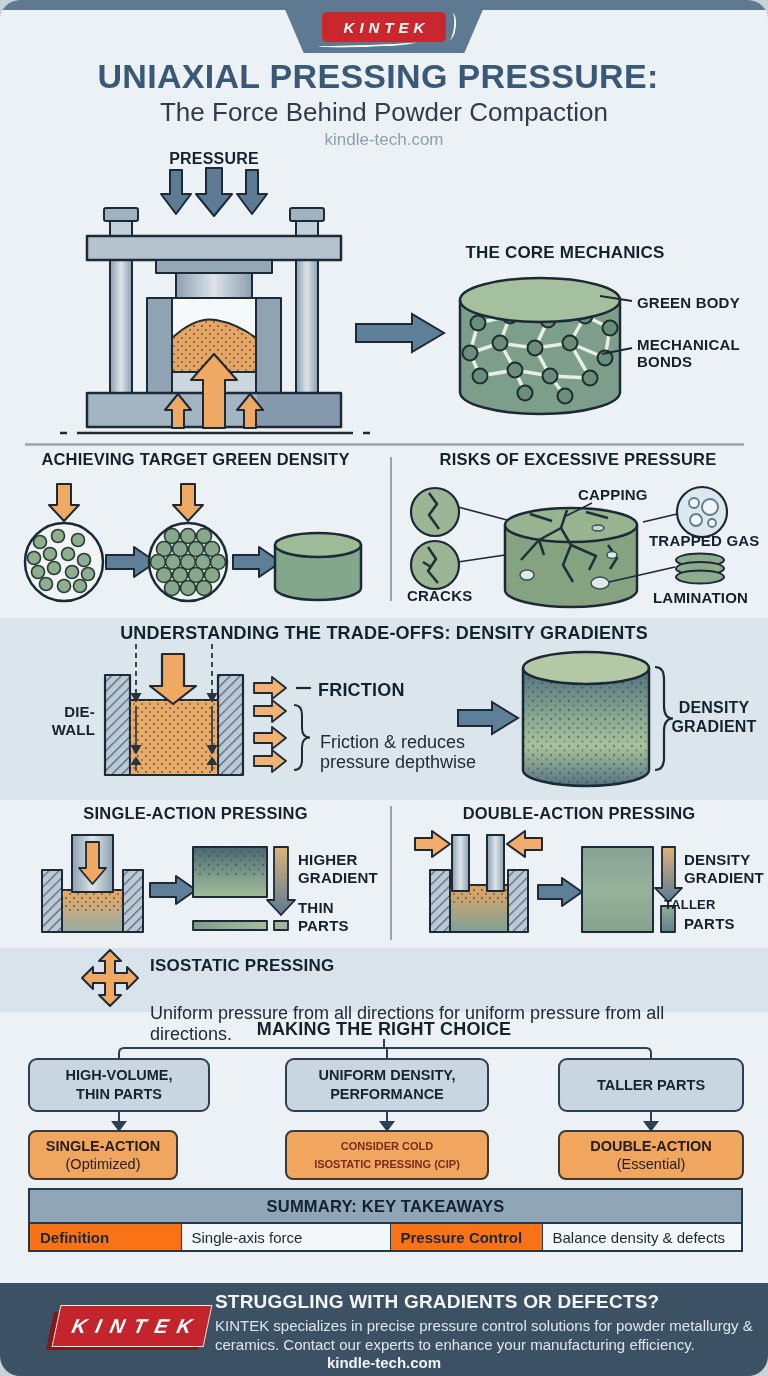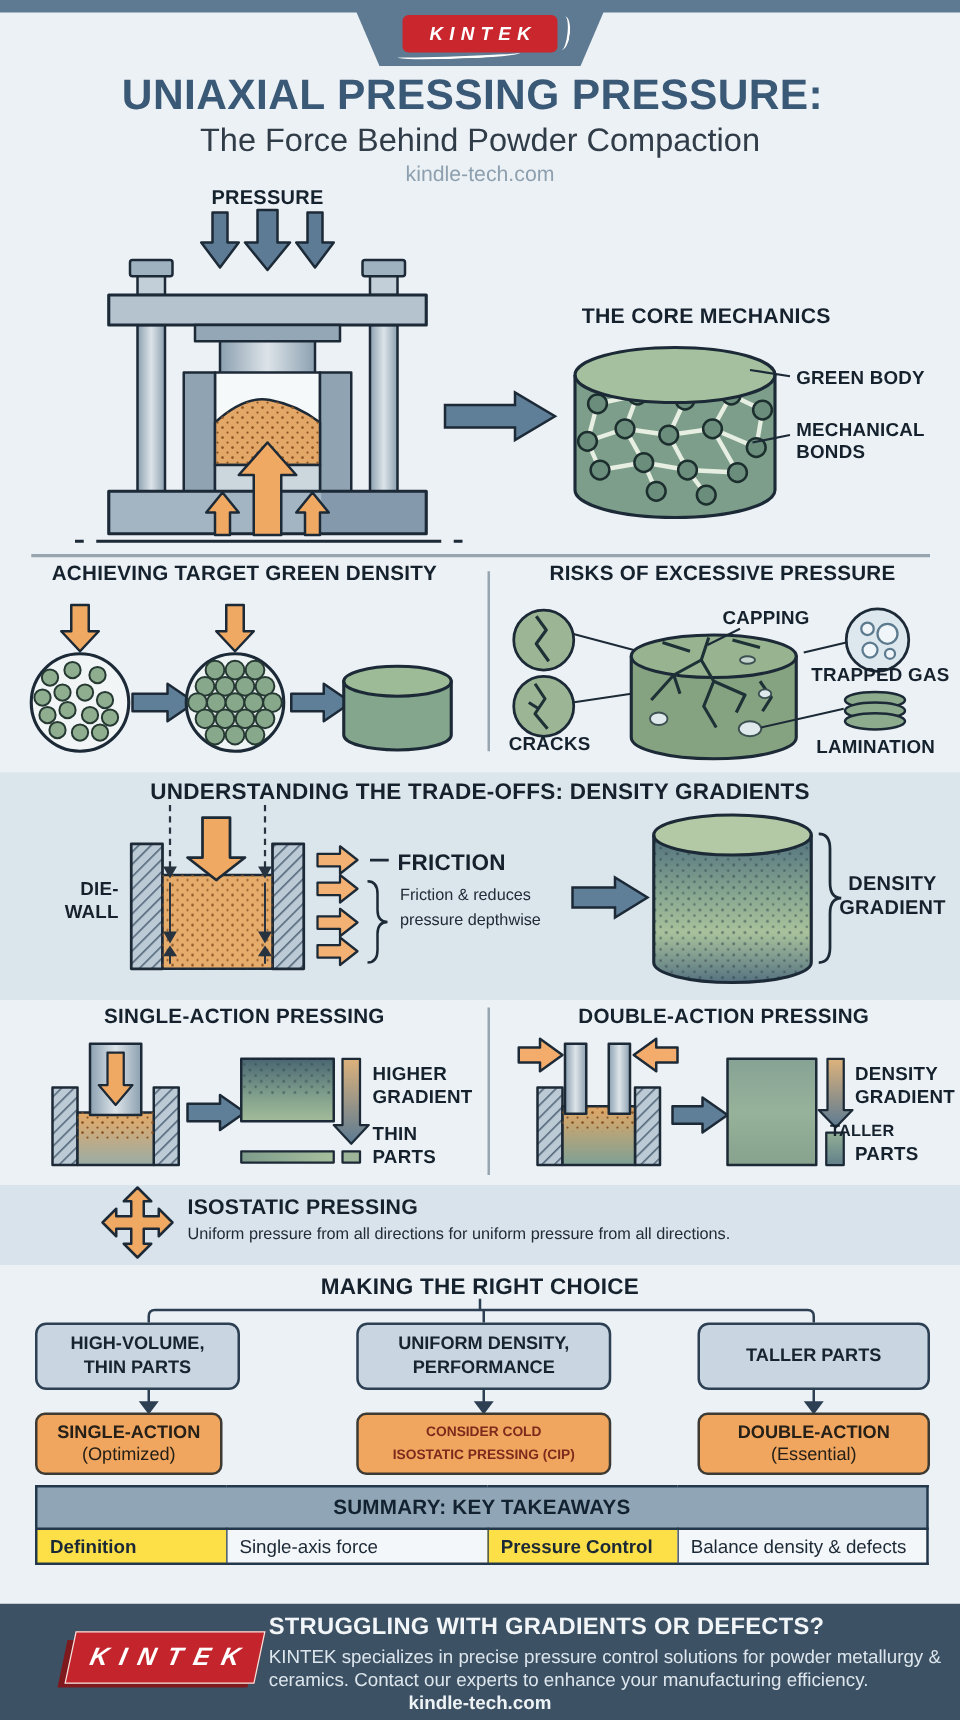--- a/index.html
+++ b/index.html
@@ -1,53 +1,53 @@
 <!DOCTYPE html>
 <html><head>
 <meta charset="utf-8">
 <style>
   html,body{margin:0;padding:0;background:#c9d2d8;}
   .page{position:relative;width:768px;height:1376px;background:#ecf1f5;overflow:hidden;
-        font-family:"Liberation Sans",sans-serif;color:#15222d;}
+        font-family:"Liberation Sans",sans-serif;color:#15222d;border-radius:20px;}
   svg{position:absolute;display:block;}
   .topbar{position:absolute;left:0;top:0;width:768px;height:10px;background:#5d7a92;}
   .trap{position:absolute;left:281px;top:0;width:206px;height:53px;background:#5d7a92;
         clip-path:polygon(0 0,100% 0,89% 100%,11% 100%);}
   .logo-red{position:absolute;left:322px;top:12px;width:124px;height:30px;background:#c9262d;
         border-radius:5px;display:flex;align-items:center;justify-content:center;}
   .logo-red span{color:#fff;font-weight:bold;font-style:italic;font-size:15px;letter-spacing:5px;padding-left:5px;}
   .logo-swoosh{position:absolute;left:318px;top:41px;width:98px;height:4px;
         border-bottom:2.5px solid #fff;border-radius:50%;transform:rotate(-2deg);}
   .logo-bracket{position:absolute;left:447px;top:13px;width:7px;height:27px;
         border-right:2.5px solid #fff;border-radius:0 60% 60% 0/0 50% 50% 0;transform:rotate(6deg);}
   .h-title{position:absolute;left:0;top:57px;width:756px;text-align:center;
         font-size:34px;font-weight:bold;color:#3a5977;letter-spacing:.3px;}
   .h-sub{position:absolute;left:0;top:97px;width:768px;text-align:center;font-size:26px;color:#313c49;}
   .h-web{position:absolute;left:0;top:130px;width:768px;text-align:center;font-size:17px;color:#8ea0af;}
   .sec-title{position:absolute;font-weight:bold;font-size:16.5px;text-align:center;color:#15222d;letter-spacing:.2px;}
   .lbl{position:absolute;font-weight:bold;font-size:15px;color:#15222d;letter-spacing:.2px;}
-  .txt{position:absolute;font-size:13px;color:#202c38;}
+  .txt{position:absolute;font-size:18px;color:#202c38;margin-top:24px;}
   .band1{position:absolute;left:0;top:618px;width:768px;height:182px;background:#dbe5ec;}
   .band2{position:absolute;left:0;top:948px;width:768px;height:64px;background:#d8e3eb;}
   .bluebox{position:absolute;top:1058px;height:54px;box-sizing:border-box;background:#c9d6e1;
         border:2px solid #2c3f53;border-radius:9px;display:flex;flex-direction:column;
         align-items:center;justify-content:center;font-weight:bold;font-size:14.5px;
         line-height:19px;color:#15242f;text-align:center;}
   .orbox{position:absolute;top:1130px;height:50px;box-sizing:border-box;background:#f0a65e;
         border:2px solid #3c3a33;border-radius:8px;display:flex;flex-direction:column;
         align-items:center;justify-content:center;font-weight:bold;font-size:14.5px;
         line-height:18px;color:#262018;text-align:center;}
   .orbox .sub{font-weight:normal;}
   .orbox.mid{color:#7b2a1c;font-size:11px;}
   table.summary{position:absolute;left:28px;top:1188px;width:713px;border-collapse:collapse;
         table-layout:fixed;font-size:15px;}
   table.summary th{background:#90a6b6;border:2.5px solid #24384c;font-size:16.5px;
         font-weight:bold;color:#122230;height:30px;letter-spacing:.2px;}
   table.summary td{border:1.5px solid #24384c;height:26px;padding:0 0 0 10px;color:#1b2835;}
-  table.summary td.lab{background:#fde047;font-weight:bold;}
+  table.summary td.lab{background:#f97316;font-weight:bold;}
   table.summary td.val{background:#f4f7f9;}
   table.summary{border:2.5px solid #24384c;}
   .footer{position:absolute;left:0;top:1283px;width:768px;height:93px;background:#3d5164;}
   .flogo-sh{position:absolute;left:50px;top:1312px;width:152px;height:38px;background:#7e191d;transform:skewX(-12deg);}
   .flogo{position:absolute;left:56px;top:1305px;width:150px;height:40px;background:#c4242c;
         transform:skewX(-12deg);border:1.5px solid #efe7e0;display:flex;align-items:center;justify-content:center;}
   .flogo span{color:#fff;font-weight:bold;font-style:italic;font-size:20px;letter-spacing:9px;padding-left:9px;}
   .f-head{position:absolute;left:215px;top:1291px;font-weight:bold;font-size:19px;color:#f2f6f8;letter-spacing:.2px;}
   .f-body{position:absolute;left:215px;top:1316px;width:545px;font-size:15px;line-height:19px;color:#dde6ed;}
   .f-web{position:absolute;left:0;top:1354px;width:768px;text-align:center;font-weight:bold;font-size:15px;color:#eef3f6;}
@@ -387,21 +387,21 @@
  <g stroke="#2c3f53" stroke-width="2" fill="#2c3f53">
   <line x1="119" y1="97" x2="119" y2="107"></line>
         <polygon points="113,107 125,107 119,115"></polygon>
   <line x1="387" y1="97" x2="387" y2="107"></line>
         <polygon points="381,107 393,107 387,115"></polygon>
   <line x1="651" y1="97" x2="651" y2="107"></line>
         <polygon points="645,107 657,107 651,115"></polygon>
  </g>
 </svg>
 <div class="sec-title" style="left:0;top:1019px;width:768px;font-size:18px">MAKING THE RIGHT CHOICE</div>
-<div class="bluebox" style="left:28px;width:164px">
+<div class="bluebox" style="left:28px;width:182px">
   <span>HIGH-VOLUME,</span>
   <span>THIN PARTS</span>
 </div>
 <div class="bluebox" style="left:285px;width:204px">
   <span>UNIFORM DENSITY,</span>
   <span>PERFORMANCE</span>
 </div>
 <div class="bluebox" style="left:558px;width:186px">
   <span>TALLER PARTS</span>
 </div>

